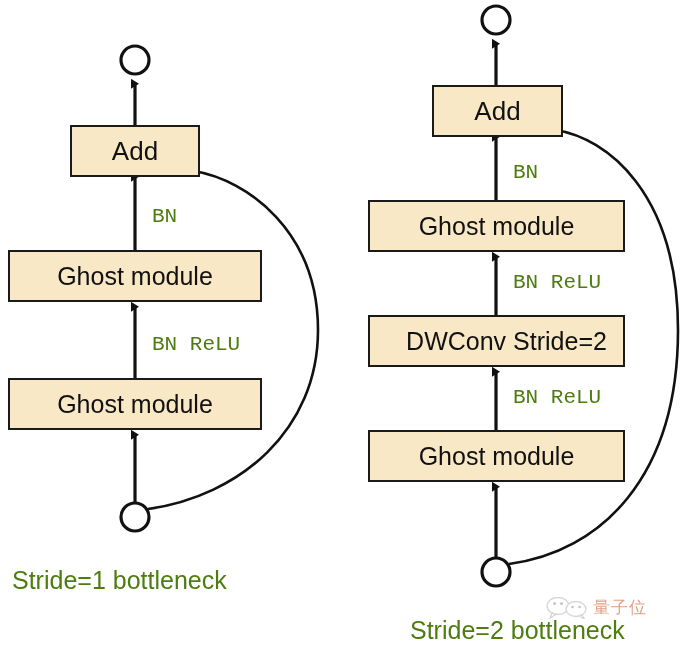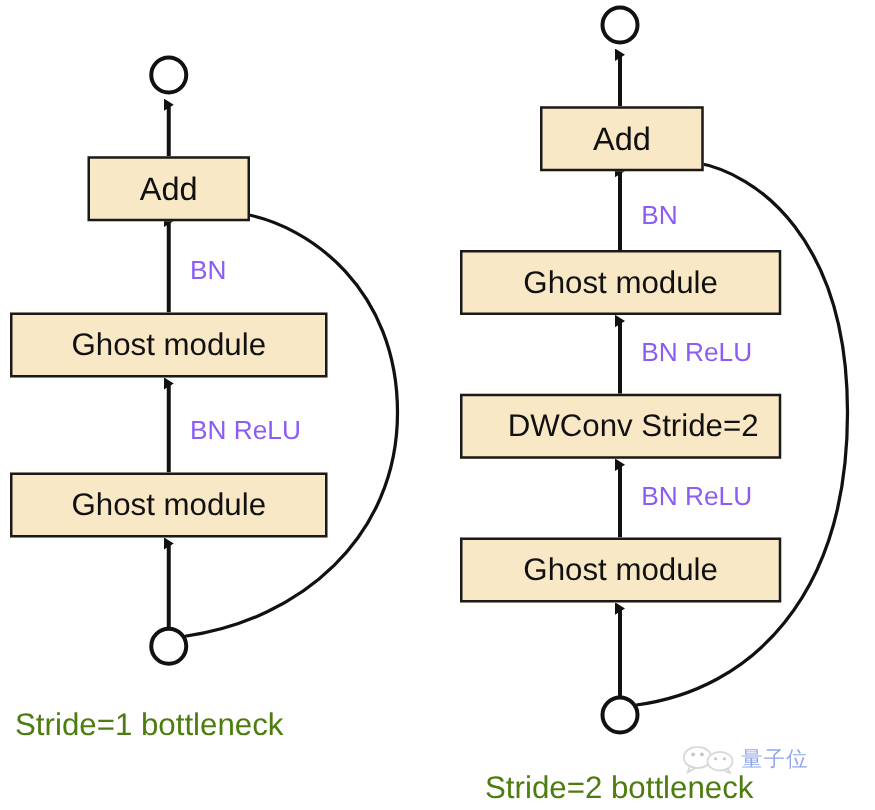--- a/index.html
+++ b/index.html
@@ -34,22 +34,22 @@
     justify-content: center;
     color: #111111;
     font-family: "Liberation Sans", sans-serif;
     font-weight: 400;
     line-height: 1;
     z-index: 3;
     text-align: center;
   }
   .edge-label {
     position: absolute;
-    color: #8b5cf6;
-    font-family: Liberation Sans, sans-serif;
+    color: #4d7c0f;
+    font-family: Liberation Mono, monospace;
     font-size: 21px;
     line-height: 1;
     white-space: nowrap;
     z-index: 4;
   }
   .caption {
     position: absolute;
     color: #4d7c0f;
     font-family: "Liberation Sans", sans-serif;
     font-size: 25px;
@@ -62,21 +62,21 @@
     z-index: 6;
     opacity: 0.5;
     display: flex;
     align-items: center;
     gap: 4px;
     pointer-events: none;
   }
   .wm-text {
     font-family: "Liberation Sans", sans-serif;
     font-size: 17px;
-    color: #1d4ed8;
+    color: #c2410c;
     letter-spacing: 1px;
     white-space: nowrap;
   }
 </style>
 </head>
 <body>
 
 <div id="canvas">
 
   <svg class="diagram-svg" viewBox="0 0 700 648">
@@ -150,21 +150,21 @@
   <div class="box" style="left:368px; top:430px; width:257px; height:52px; font-size:25px;">
     <span>Ghost module</span>
   </div>
 
   <div class="edge-label" style="left:513px; top:162px;">BN</div>
 
   <div class="edge-label" style="left:513px; top:272px;">BN ReLU</div>
 
   <div class="edge-label" style="left:513px; top:387px;">BN ReLU</div>
 
-  <div class="caption" style="left:388px; top:618px;">Stride=2 bottleneck</div>
+  <div class="caption" style="left:410px; top:618px;">Stride=2 bottleneck</div>
 
   <div class="watermark" style="left:545px; top:596px;">
     <svg width="44" height="22" viewBox="0 0 44 22">
       <ellipse cx="13" cy="9" rx="11" ry="8.5" fill="#ffffff" stroke="#b0b0b0" stroke-width="1.4"></ellipse>
       <path d="M 7 16 L 5 21 L 11 17.5 Z" fill="#ffffff" stroke="#b0b0b0" stroke-width="1.4"></path>
       <circle cx="9.5" cy="6.5" r="1.5" fill="#8f8f8f"></circle>
       <circle cx="16.5" cy="6.5" r="1.5" fill="#8f8f8f"></circle>
       <ellipse cx="31" cy="12" rx="10" ry="7.5" fill="#ffffff" stroke="#b0b0b0" stroke-width="1.4"></ellipse>
       <path d="M 37 18 L 39.5 22 L 34 19 Z" fill="#ffffff" stroke="#b0b0b0" stroke-width="1.4"></path>
       <circle cx="27.5" cy="10" r="1.3" fill="#8f8f8f"></circle>

